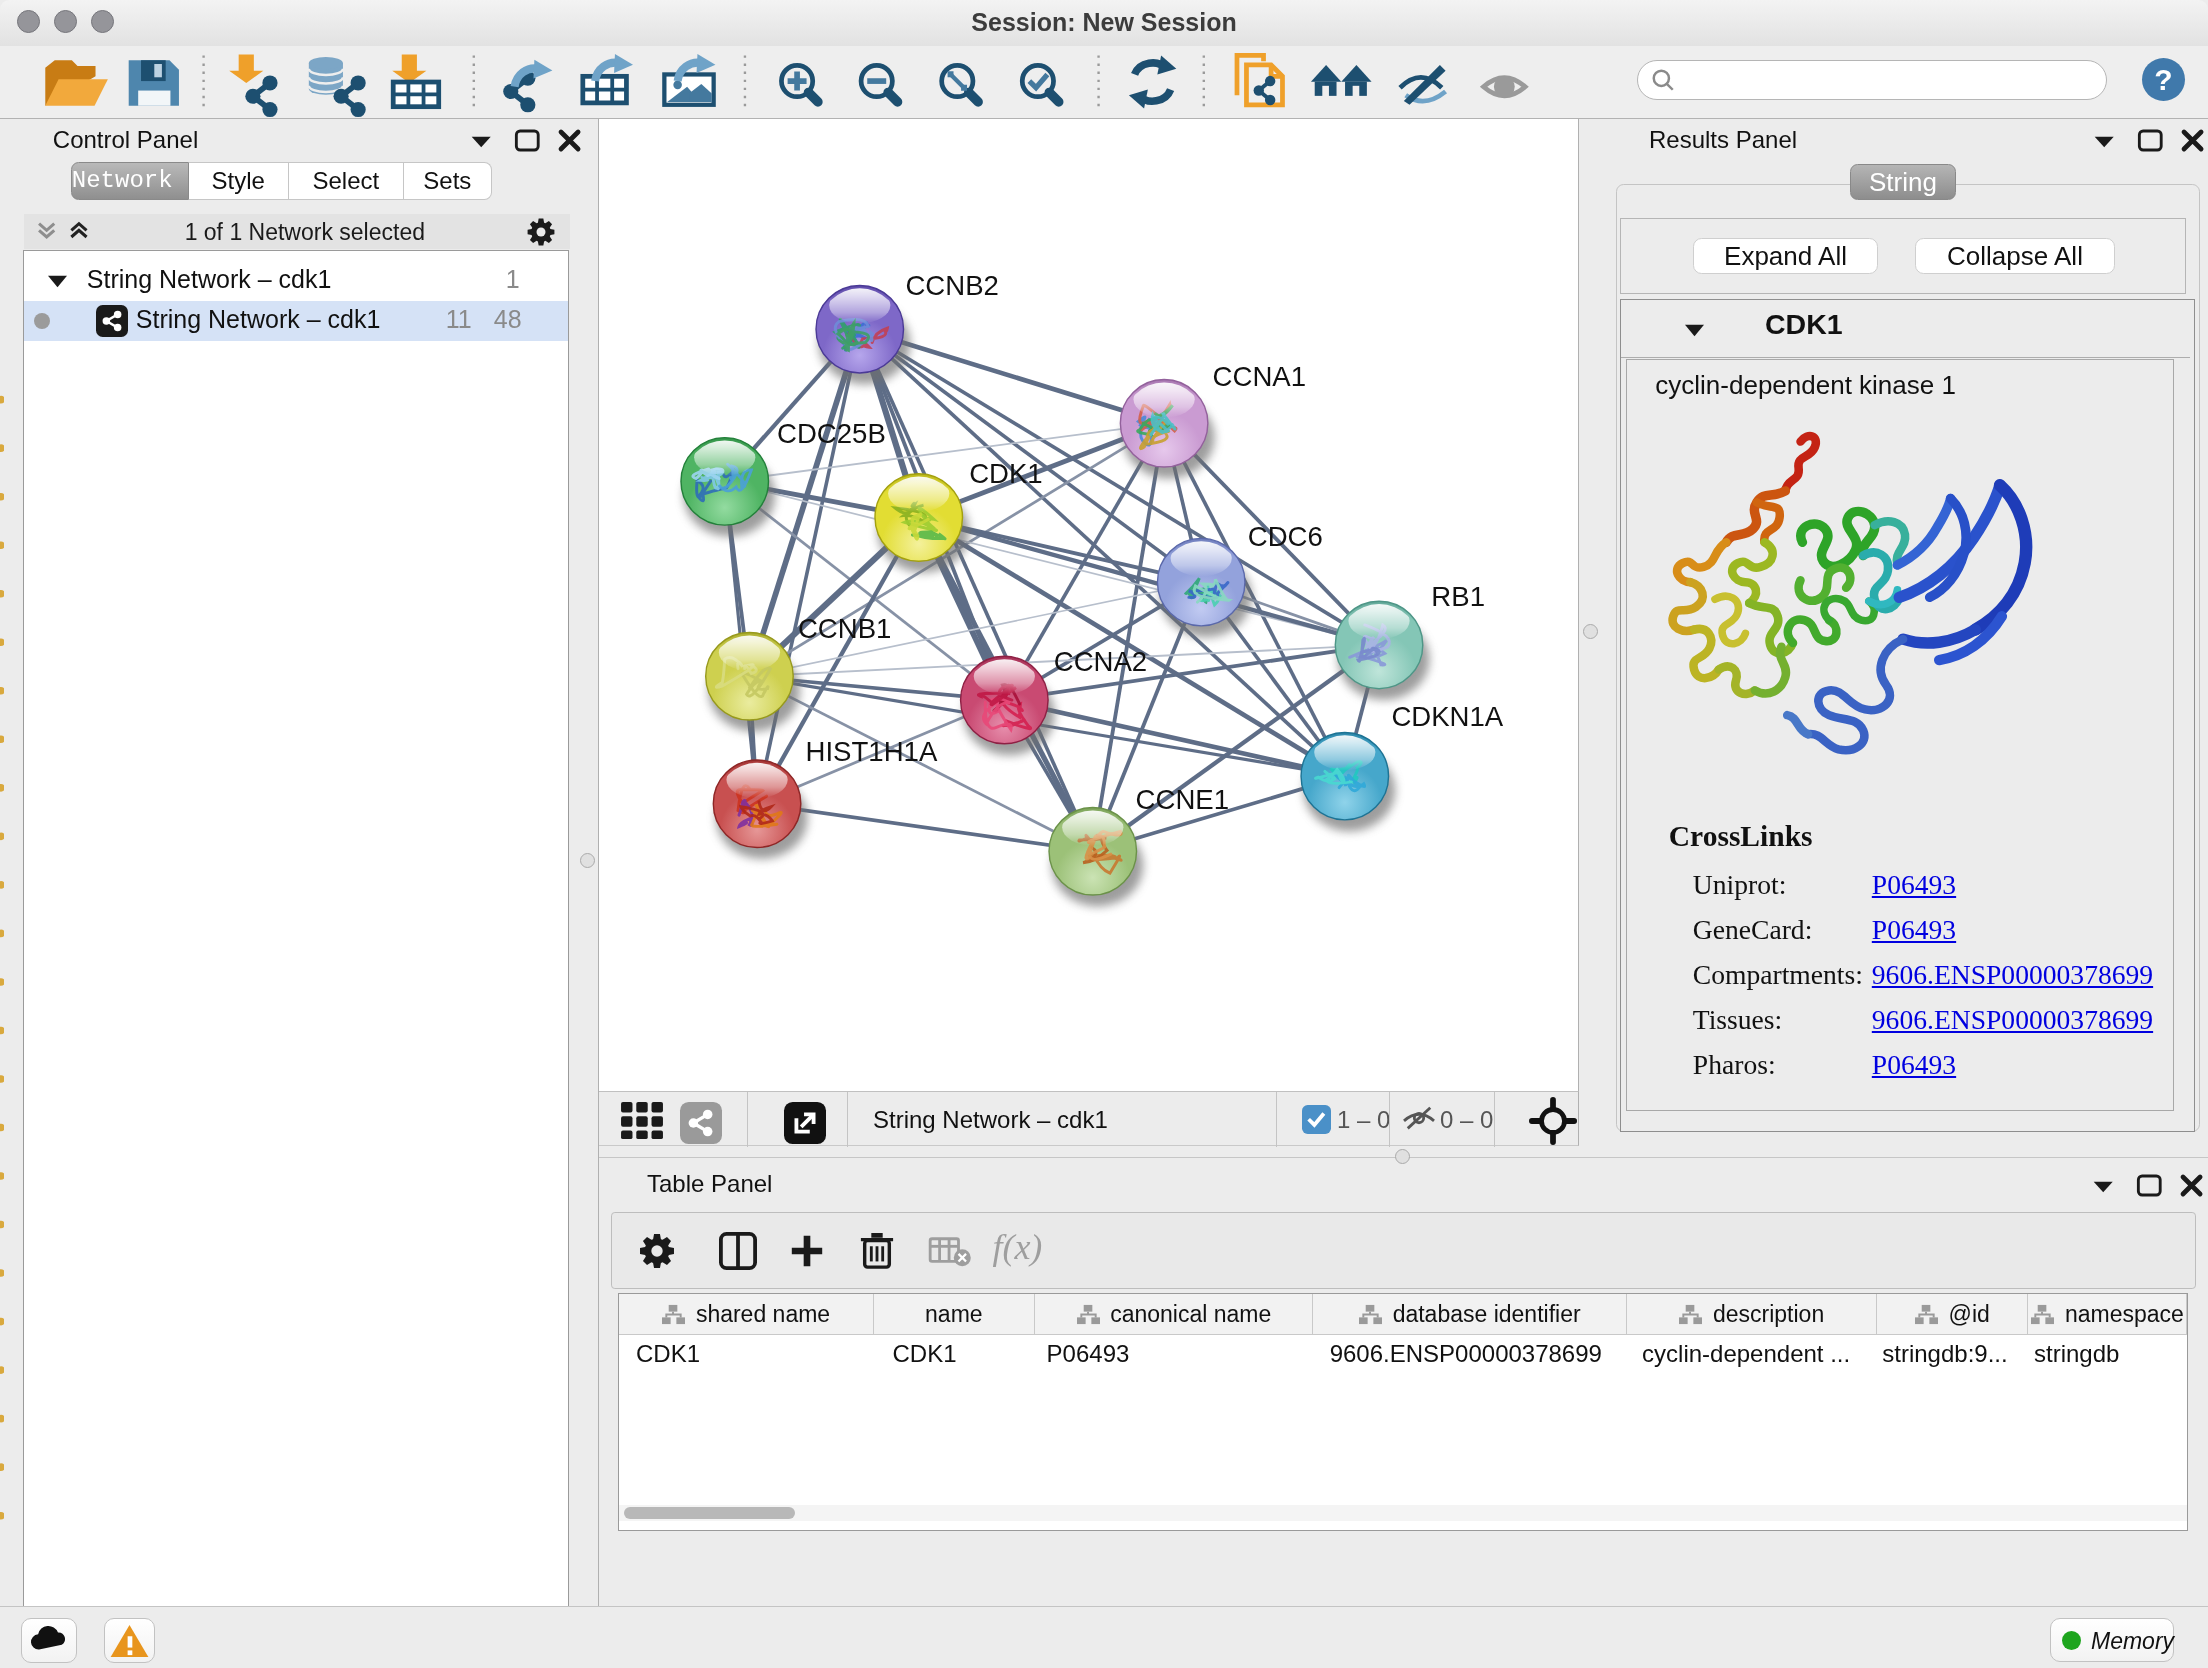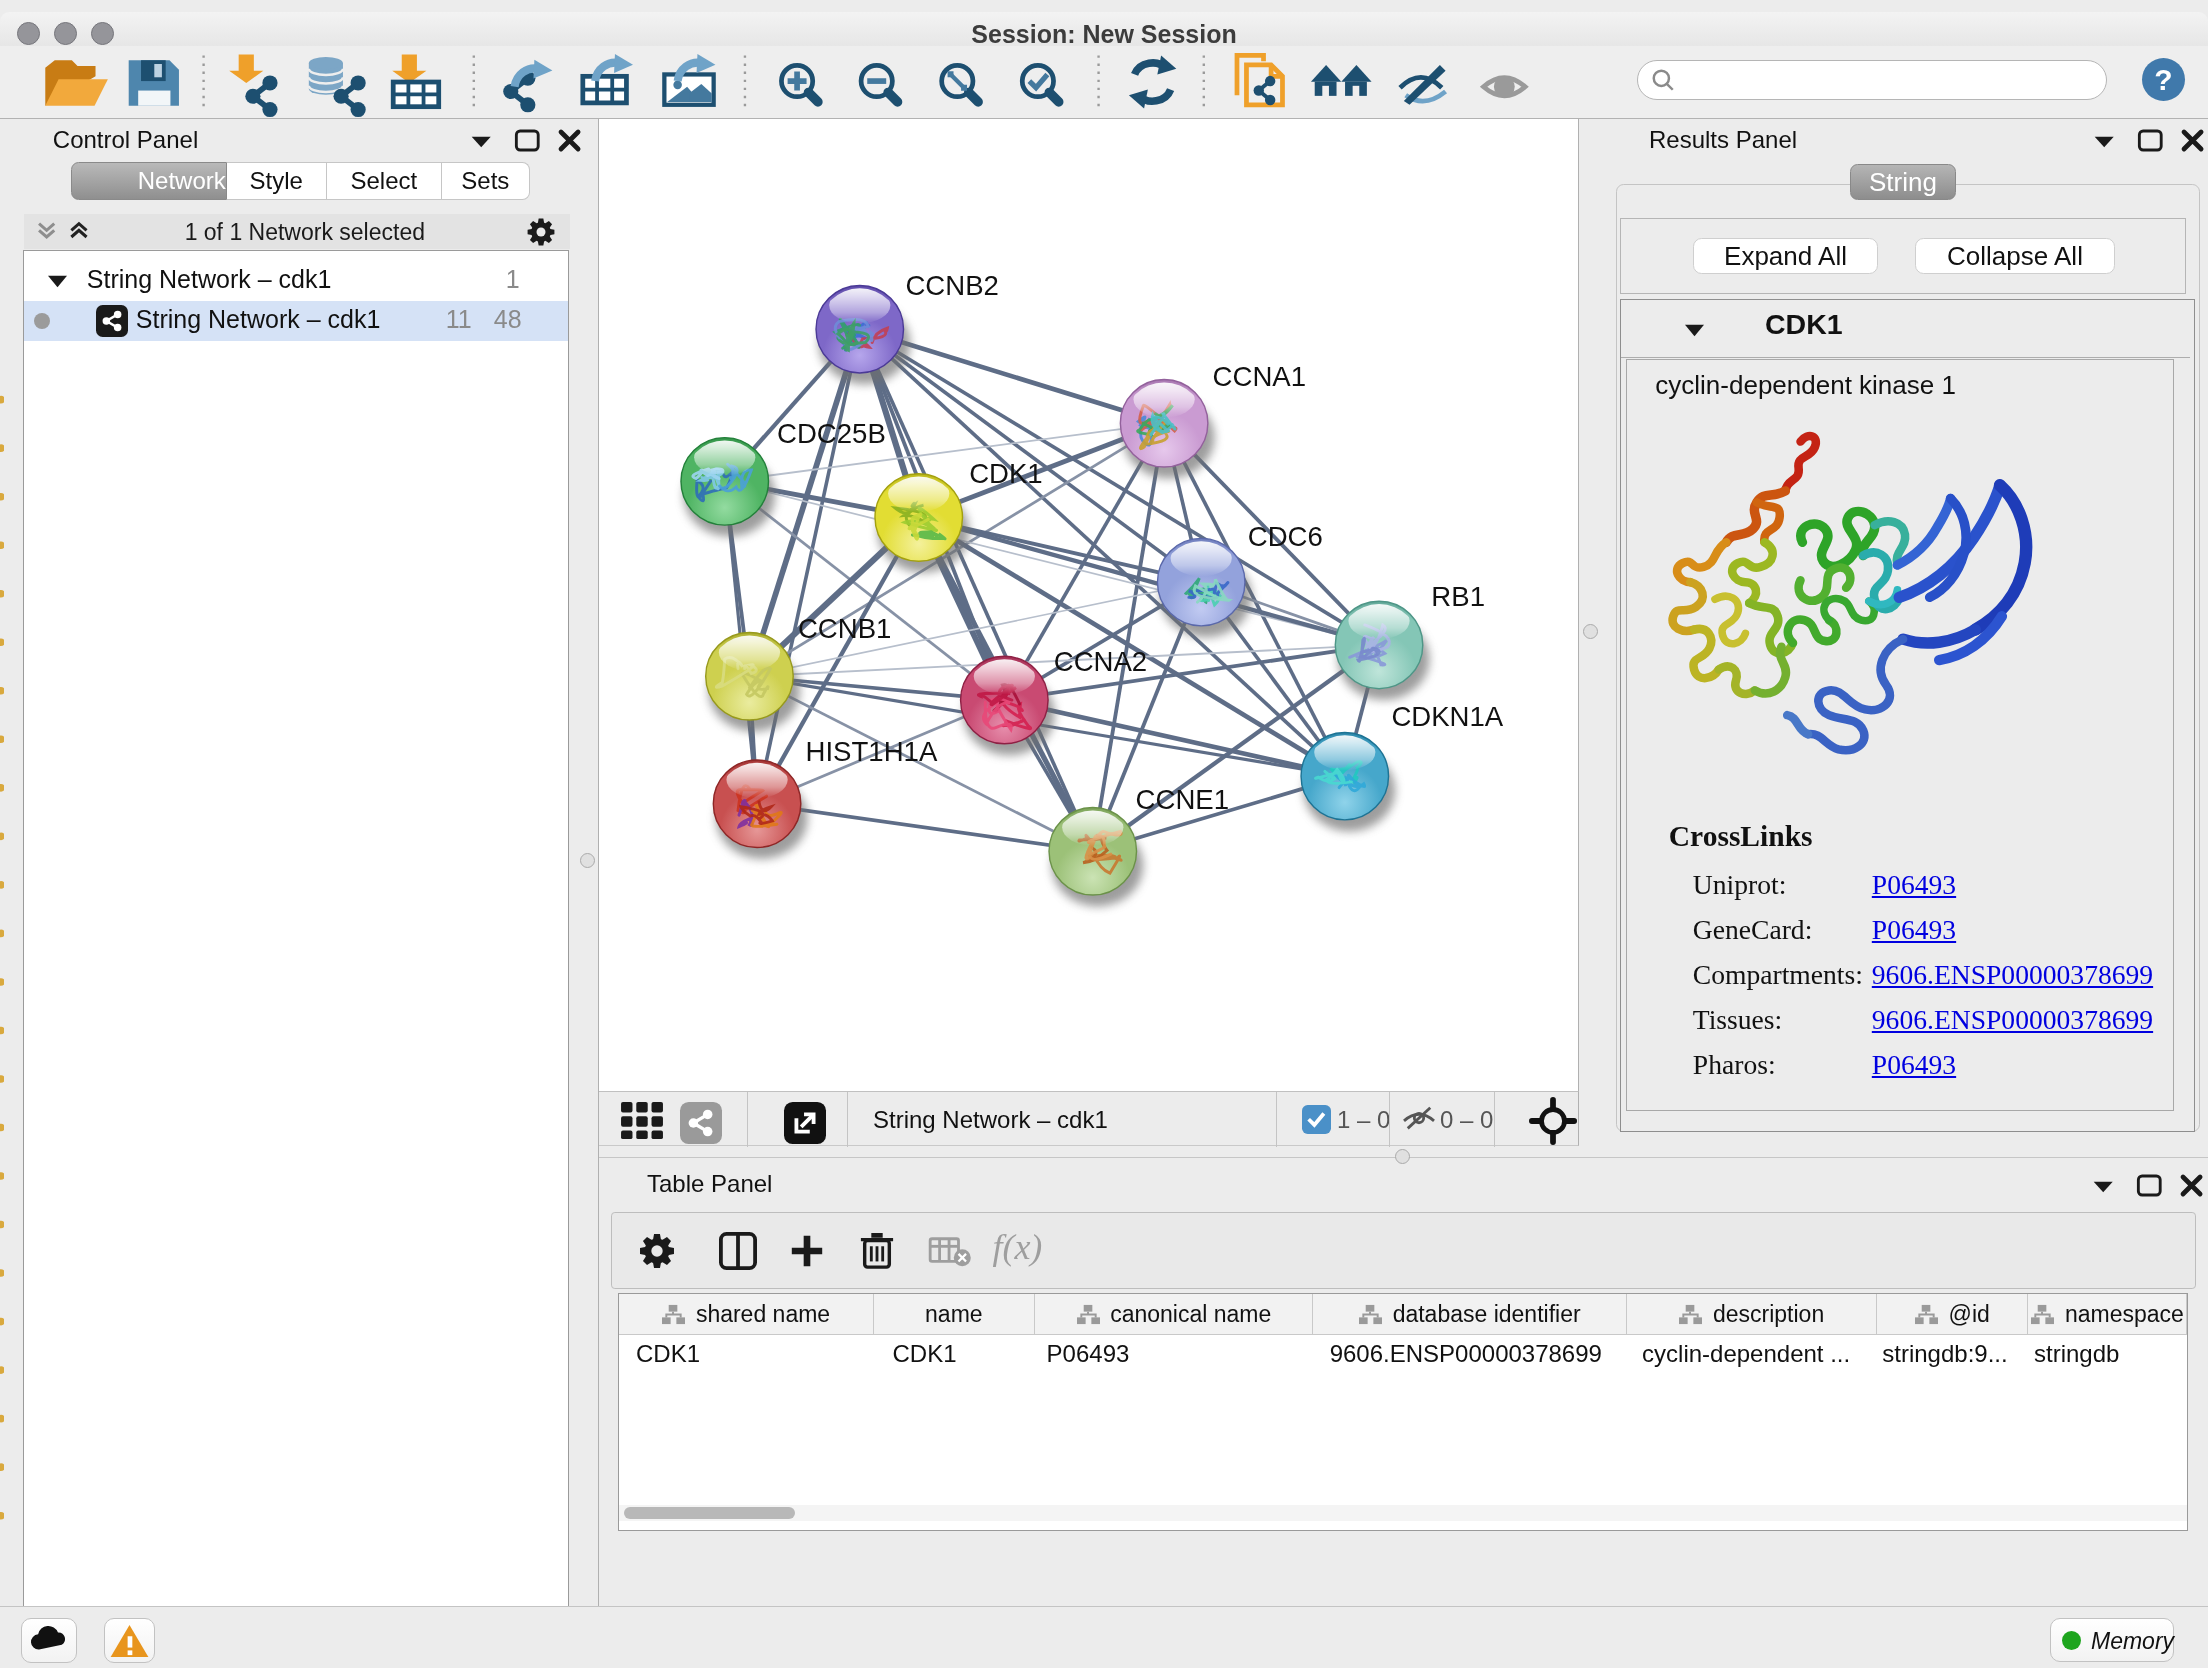--- a/index.html
+++ b/index.html
@@ -6,21 +6,21 @@
 html,body { width:2208px; height:1668px; overflow:hidden; }
 body { font-family:"Liberation Sans",sans-serif; background:#ececec; position:relative; }
 .abs { position:absolute; }
 .panelhead { font-size:24px; color:#111;margin-left:25px; }
 svg { display:block; }
 .tbtn { position:absolute; border:1px solid #c2c2c2; border-radius:10px; background:linear-gradient(#ffffff,#f2f2f2);font-style:italic; }
 </style>
 </head>
 <body>
 
-<div class="abs" style="left:0;top:12px;width:2208px;height:63px;background:linear-gradient(#f3f3f3,#dcdcdc);border-bottom:1px solid #a8a8a8;border-radius:9.5px 9.5px 0 0;">
+<div class="abs" style="left:0;top:0;width:2208px;height:63px;background:linear-gradient(#f3f3f3,#dcdcdc);border-bottom:1px solid #a8a8a8;border-radius:9.5px 9.5px 0 0;">
   <div class="abs" style="left:17px;top:9.5px;width:23px;height:23px;border-radius:50%;background:#95959a;border:1px solid #76767c;"></div>
   <div class="abs" style="left:54px;top:9.5px;width:23px;height:23px;border-radius:50%;background:#95959a;border:1px solid #76767c;"></div>
   <div class="abs" style="left:91px;top:9.5px;width:23px;height:23px;border-radius:50%;background:#95959a;border:1px solid #76767c;"></div>
   <div class="abs" style="left:0;top:7.6px;width:2208px;text-align:center;font-size:25px;color:#3c3c3c;font-weight:bold;">Session: New Session</div>
 </div>
 
 <div class="abs" style="left:0;top:46px;width:2208px;height:73px;background:#eeeeee;border-bottom:1px solid #b2b2b2;">
 <svg class="abs" width="1579" height="73" viewBox="0 0 1660 77" style="left:0;top:0;">
       <line x1="212" y1="10" x2="212" y2="68" stroke="#9a9a9a" stroke-width="2.5" stroke-dasharray="2.5 6"></line>
       <line x1="497" y1="10" x2="497" y2="68" stroke="#9a9a9a" stroke-width="2.5" stroke-dasharray="2.5 6"></line>
@@ -178,21 +178,21 @@
 
 <div class="abs" style="left:3.8px;top:119px;width:595px;height:1487px;background:#ececec;border-right:1px solid #b0b0b0;">
   <div class="panelhead abs" style="left:24px;top:6.7px;">Control Panel</div>
   <svg class="abs" width="133" height="25" viewBox="0 0 140 26" style="left:462px;top:8.6px;">
     <path d="M6 9 L26 9 L16 20 Z" fill="#1a1a1a"></path>
     <rect x="53" y="3" width="23" height="20" rx="4" fill="none" stroke="#1a1a1a" stroke-width="3"></rect>
     <path d="M100 4 L118 22 M118 4 L100 22" stroke="#1a1a1a" stroke-width="5" stroke-linecap="round"></path>
   </svg>
 
   <div class="abs" style="left:67px;top:43px;height:38px;display:flex;font-size:24px;">
-    <div style="width:156px;background:linear-gradient(#b9b9b9,#8f8f8f);color:#fff;border-radius:7.6px 0 0 7.6px;border:1px solid #8a8a8a;text-align:right;line-height:36px;">Network</div>
+    <div style="width:118px;background:linear-gradient(#b9b9b9,#8f8f8f);color:#fff;border-radius:7.6px 0 0 7.6px;border:1px solid #8a8a8a;text-align:left;line-height:36px;font-family:Liberation Mono, monospace;">Network</div>
     <div style="width:100px;background:#fff;color:#111;border:1px solid #c6c6c6;border-left:none;text-align:center;line-height:36px;">Style</div>
     <div style="width:115px;background:#fff;color:#111;border:1px solid #c6c6c6;border-left:none;text-align:center;line-height:36px;">Select</div>
     <div style="width:88px;background:#fff;color:#111;border:1px solid #c6c6c6;border-left:none;border-radius:0 7.6px 7.6px 0;text-align:center;line-height:36px;">Sets</div>
   </div>
 
   <div class="abs" style="left:20px;top:95px;width:546px;height:35px;background:#e3e3e3;">
     <svg class="abs" width="67" height="28.5" viewBox="0 0 70 30" style="left:11.4px;top:3.8px;">
       <path d="M4 6 L12 13 L20 6 M4 13 L12 20 L20 13" fill="none" stroke="#8e8e8e" stroke-width="3.2"></path>
       <path d="M38 13 L46 6 L54 13 M38 20 L46 13 L54 20" fill="none" stroke="#222" stroke-width="3.2"></path>
     </svg>

